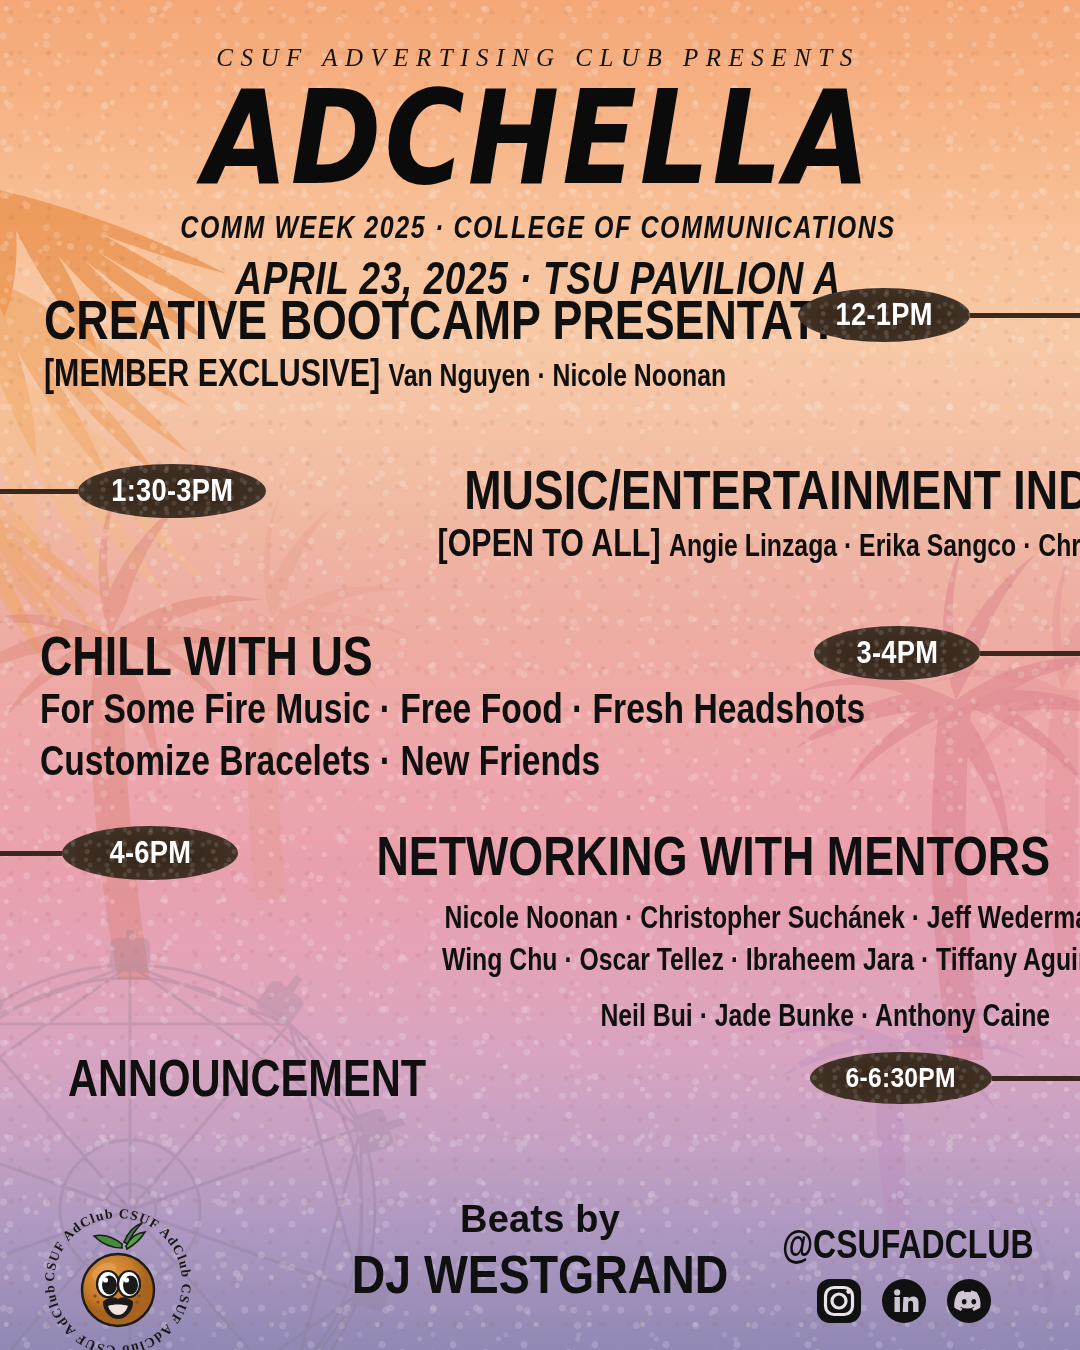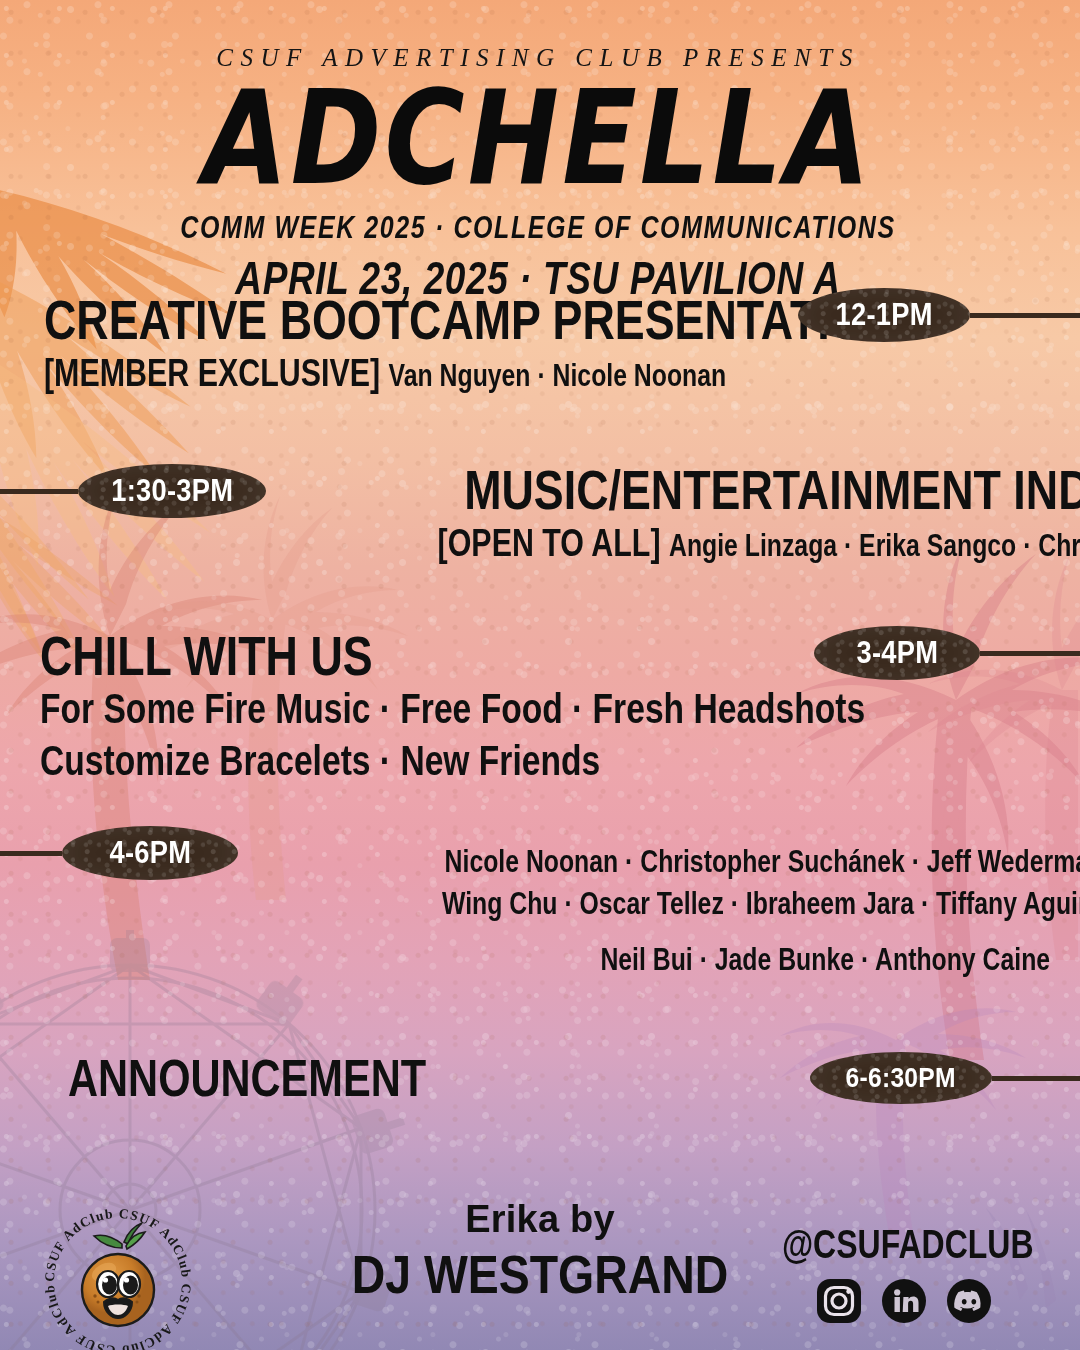--- a/index.html
+++ b/index.html
@@ -363,20 +363,21 @@
     <div class="line" style="margin-top:2px;"><span class="cond">Customize Bracelets · New Friends</span></div>
   </div>
   <div class="pill-wrap" style="right:0;top:626px;">
     <div class="pill" style="width:166px;height:54px;">
       <span class="ptxt">3-4PM</span>
     </div>
     <div class="pill-line" style="width:100px;"></div>
   </div>
 
   <div class="evt right" style="right:30px;top:828px;width:860px;">
+    <div class="title"><span class="cond cond-r">NETWORKING WITH MENTORS</span></div>
     <div class="names" style="margin-top:14px;"><span class="cond cond-r">Nicole Noonan · Christopher Suchánek · Jeff Wederman · Arthur Chen · Claudia Simos</span></div>
     <div class="names" style="margin-top:2px;"><span class="cond cond-r">Wing Chu · Oscar Tellez · Ibraheem Jara · Tiffany Aguinaldo · May Lee · Lauren Henss</span></div>
     <div class="names" style="margin-top:15px;"><span class="cond cond-r">Neil Bui · Jade Bunke · Anthony Caine</span></div>
   </div>
   <div class="pill-wrap" style="left:0;top:826px;">
     <div class="pill-line" style="width:62px;"></div>
     <div class="pill" style="width:176px;height:54px;">
       <span class="ptxt">4-6PM</span>
     </div>
   </div>
@@ -385,21 +386,21 @@
     <div class="title" style="font-size:52px;margin-top:2px;margin-left:24px;"><span class="cond">ANNOUNCEMENT</span></div>
   </div>
   <div class="pill-wrap" style="right:0;top:1052px;">
     <div class="pill" style="width:182px;height:52px;">
       <span class="ptxt" style="font-size:28px;">6-6:30PM</span>
     </div>
     <div class="pill-line" style="width:88px;"></div>
   </div>
 
   <div class="beats" style="top:1198px;">
-    <div class="b1">Erika by</div>
+    <div class="b1">Beats by</div>
     <div class="b2"><span class="cond" style="transform-origin:center;transform:scaleX(.86);">DJ WESTGRAND</span></div>
   </div>
 
   <div class="handle" style="right:46px;top:1222px;">
     <span class="cond cond-r">@CSUFADCLUB</span>
   </div>
 
   <div class="socials" style="right:88px;top:1278px;">
     <span title="Instagram">
       <svg width="46" height="46" viewBox="0 0 46 46">

